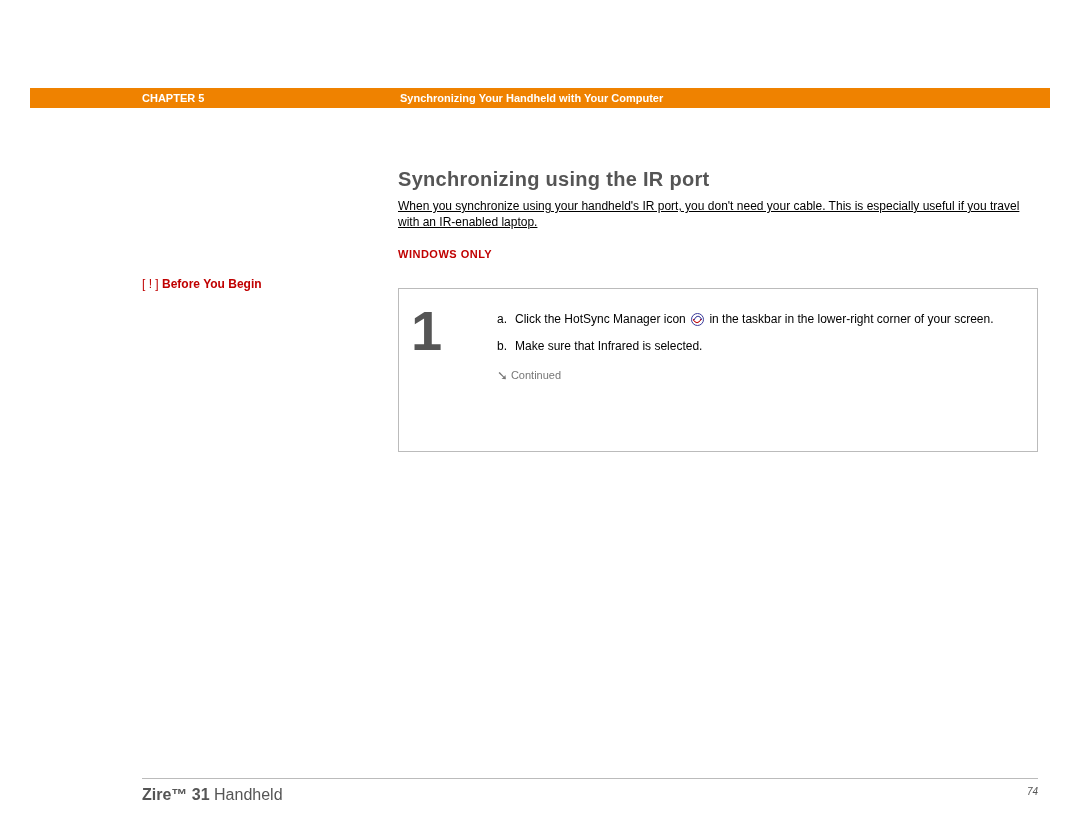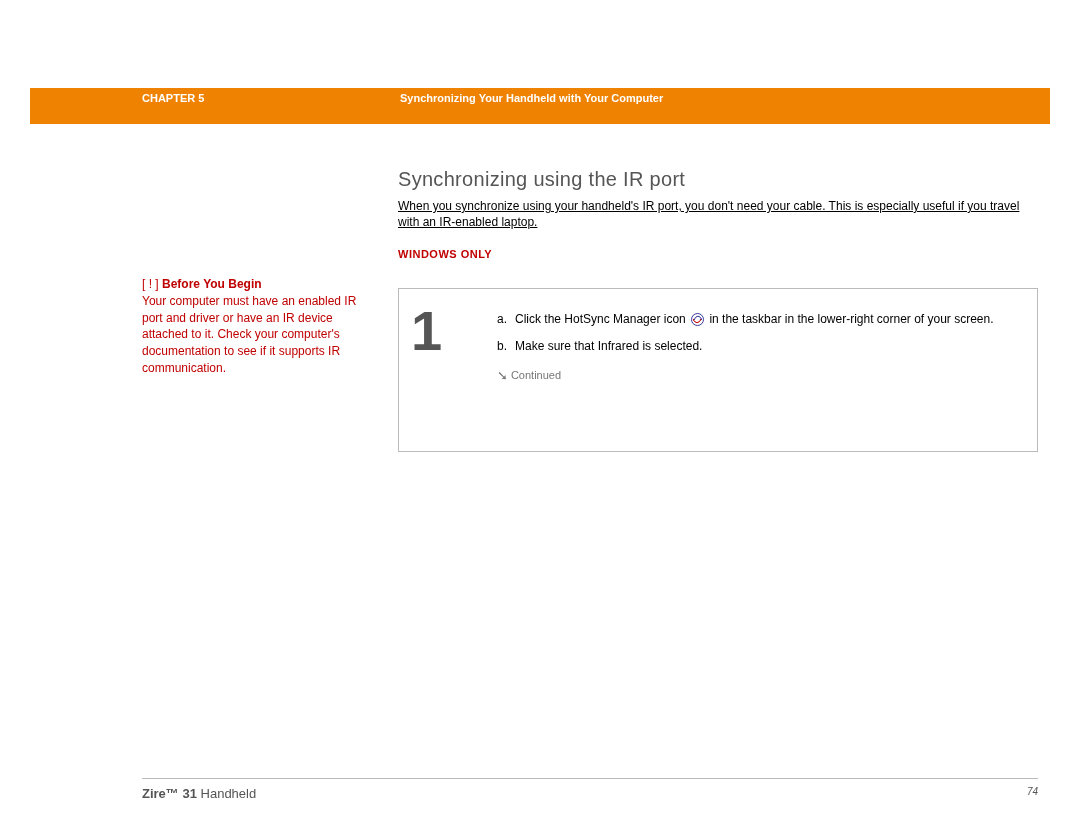--- a/index.html
+++ b/index.html
@@ -4,36 +4,36 @@
 <style>
   * { box-sizing: border-box; margin: 0; padding: 0; }
   html, body { width: 1080px; height: 834px; background: #fff; font-family: Verdana, Arial, sans-serif; color: #000; }
   .page { position: relative; width: 1080px; height: 834px; }
 
   .header-bar {
     position: absolute;
     left: 30px;
     top: 88px;
     width: 1020px;
-    height: 36px;
+    height: 20px;
     background: #ef8200;
     color: #fff;
     font-size: 11px;
     font-weight: bold;
     line-height: 20px;
   }
   .header-bar .chapter { position: absolute; left: 112px; }
   .header-bar .title   { position: absolute; left: 370px; }
 
   .section-heading {
     position: absolute;
     left: 398px;
     top: 168px;
     font-size: 20px;
-    font-weight: normal;
+    font-weight: bold;
     color: #555;
     letter-spacing: 0.3px;
   }
 
   .intro {
     position: absolute;
     left: 398px;
     top: 198px;
     width: 640px;
     font-size: 12px;
@@ -144,21 +144,21 @@
     left: 142px;
     top: 778px;
     width: 896px;
     height: 1px;
     background: #bbb;
   }
   .footer-left {
     position: absolute;
     left: 142px;
     top: 786px;
-    font-size: 13px;
+    font-size: 16px;
     color: #555;
   }
   .footer-left b { color: #555; }
   .footer-right {
     position: absolute;
     right: 42px;
     top: 786px;
     font-size: 10px;
     color: #555;
     font-style: italic;
@@ -178,21 +178,20 @@
 
   <div class="intro">When you synchronize using your handheld's IR port, you don't need your cable. This is especially useful if you travel with an IR-enabled laptop.</div>
 
   <div class="windows-only">WINDOWS ONLY</div>
 
   <div class="sidebar">
     <div class="byb-title">
       <span class="bracket">[ ! ]</span>
       <span>Before You Begin</span>
     </div>
-    <div class="byb-body">Your computer must have an enabled IR port and driver or have an IR device attached to it. Check your computer's documentation to see if it supports IR communication.</div>
   </div>
 
   <div class="step-box-wrap">
     <div class="step-box">
       <div class="step-num">1</div>
       <div class="step-body">
 
         <div class="sub">
           <div class="lab">a.</div>
           <div class="txt">

